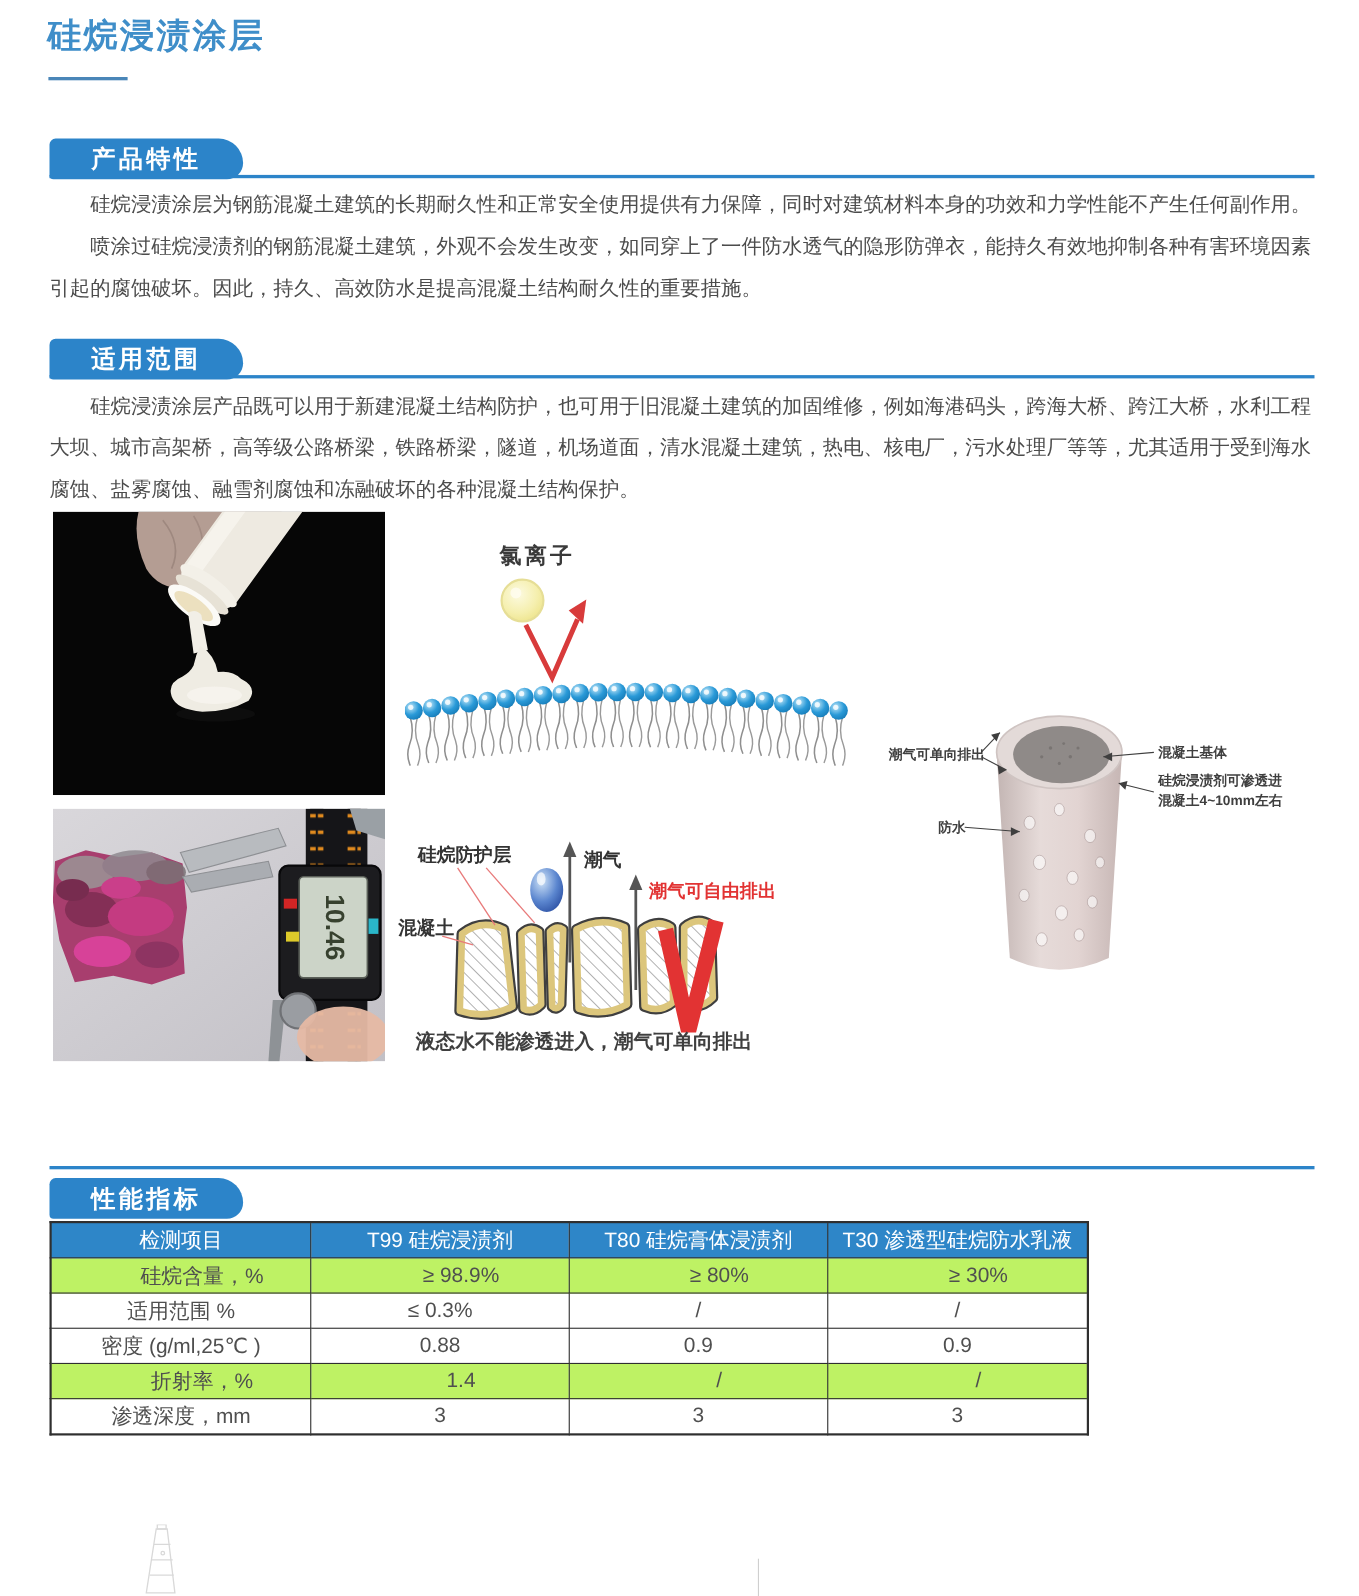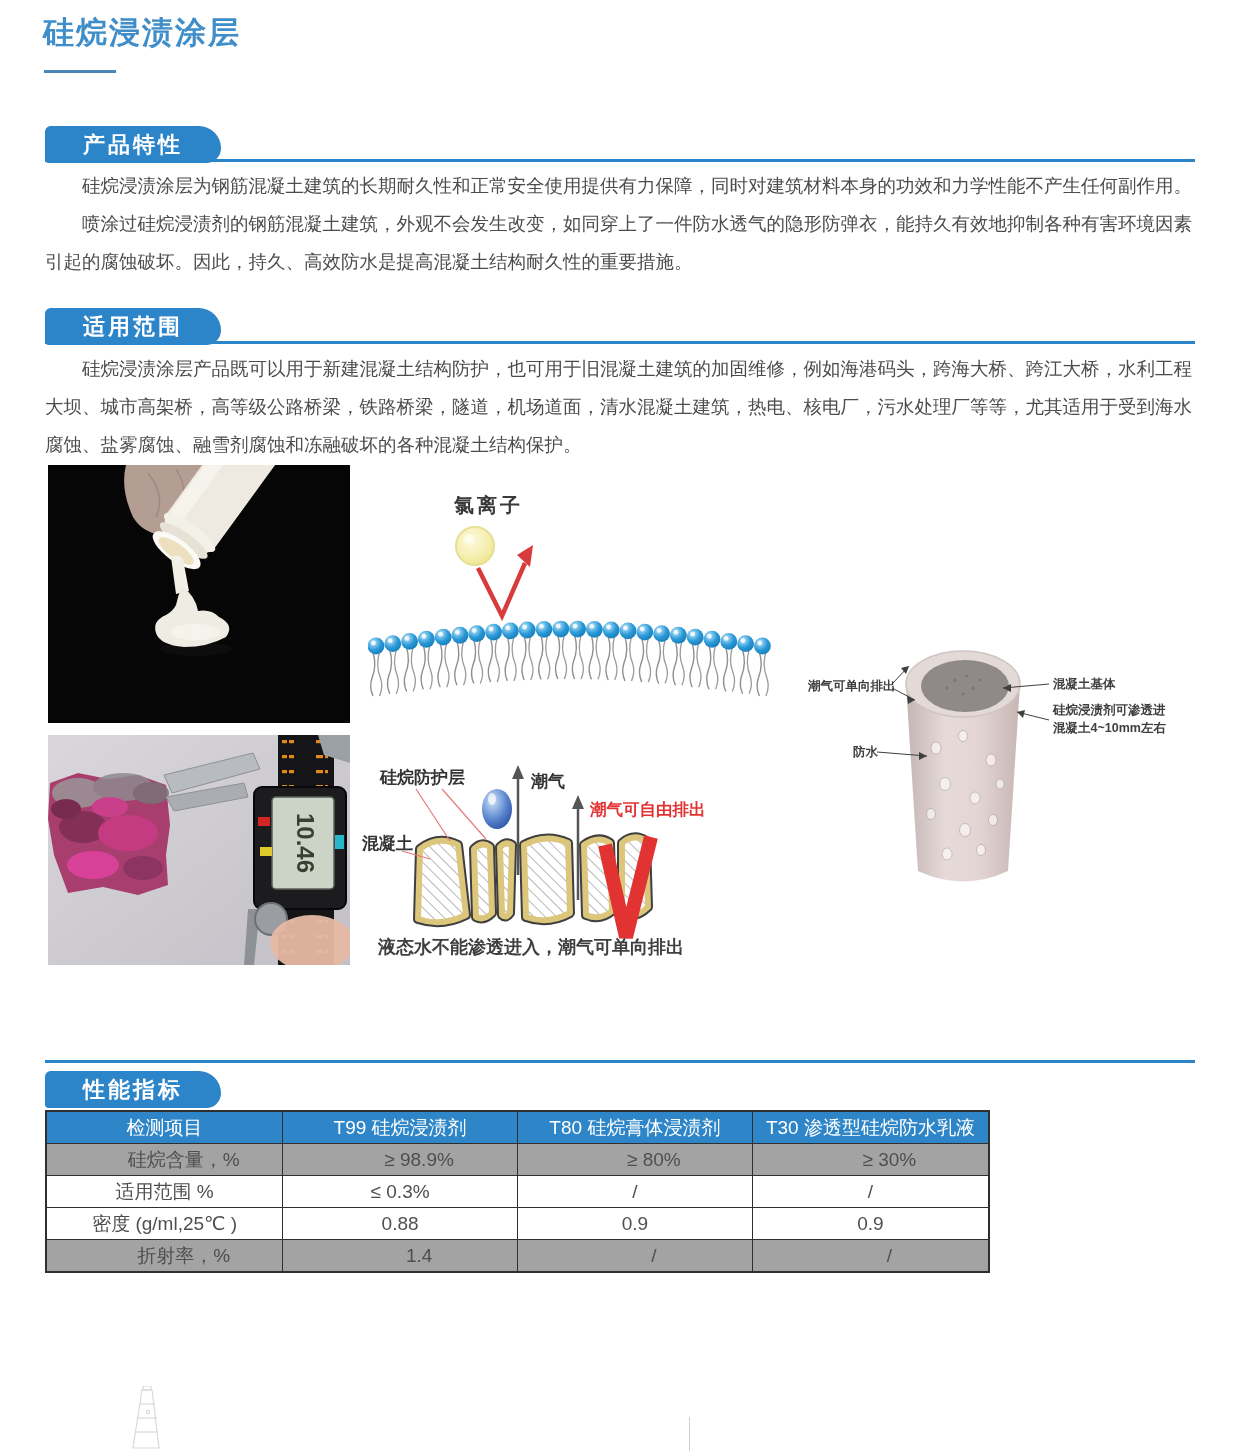--- a/index.html
+++ b/index.html
@@ -15,21 +15,21 @@
   .sec-line{position:absolute;left:45px;width:1150px;height:3px;background:#2c84c9;z-index:1;}
   .para{position:absolute;left:45px;width:1150px;font-size:18.5px;color:#4c4c4c;line-height:38px;}
   .para p{margin:0;text-indent:2em;}
   .img-box{position:absolute;overflow:hidden;}
   .spec-caption{position:absolute;left:45px;width:1150px;text-align:center;font-size:19px;color:#4c4c4c;}
   .spec-table{position:absolute;left:45px;top:1110px;width:945px;border-collapse:collapse;
         table-layout:fixed;font-size:19px;color:#4f4f4f;border:2px solid #2f2f2f;}
   .spec-table th,.spec-table td{border:1px solid #2f2f2f;height:31px;text-align:center;
         padding:0;font-weight:normal;}
   .spec-table thead th{background:#2e86c8;color:#ffffff;height:31px;}
-  .spec-table tr.gray td{background:#a3a3a3;padding-left:38px;}
+  .spec-table tr.gray td{background:#bef264;padding-left:38px;}
   .spec-table tr.foot td{background:#d8d8d8;text-align:left;padding:3px 10px;height:22px;}
   .faint-line{position:absolute;left:689px;top:1417px;width:1px;height:34px;background:#cfcfcf;}
   svg text{font-family:"Liberation Sans","DejaVu Sans",sans-serif;}
 </style>
 </head>
 <body>
 
 <div class="page">
 
   <h1 class="page-title">硅烷浸渍涂层</h1>
@@ -377,20 +377,26 @@
         <td>0.88</td>
         <td>0.9</td>
         <td>0.9</td>
       </tr>
       <tr class="gray">
         <td>折射率，%</td>
         <td>1.4</td>
         <td>/</td>
         <td>/</td>
       </tr>
+      <tr>
+        <td>渗透深度，mm</td>
+        <td>3</td>
+        <td>3</td>
+        <td>3</td>
+      </tr>
     </tbody>
   </table>
 
   <svg class="abs" style="left:112px;top:1386px;" width="72" height="65" viewBox="0 0 72 65">
     <g fill="none" stroke="#d9d9d9" stroke-width="1.2">
       <path d="M30,4 L40,4 L47,62 L21,62 Z"></path>
       <line x1="28" y1="18" x2="43" y2="18"></line>
       <line x1="26" y1="32" x2="45" y2="32"></line>
       <line x1="24" y1="46" x2="46" y2="46"></line>
       <rect x="31" y="0" width="8" height="4"></rect>

